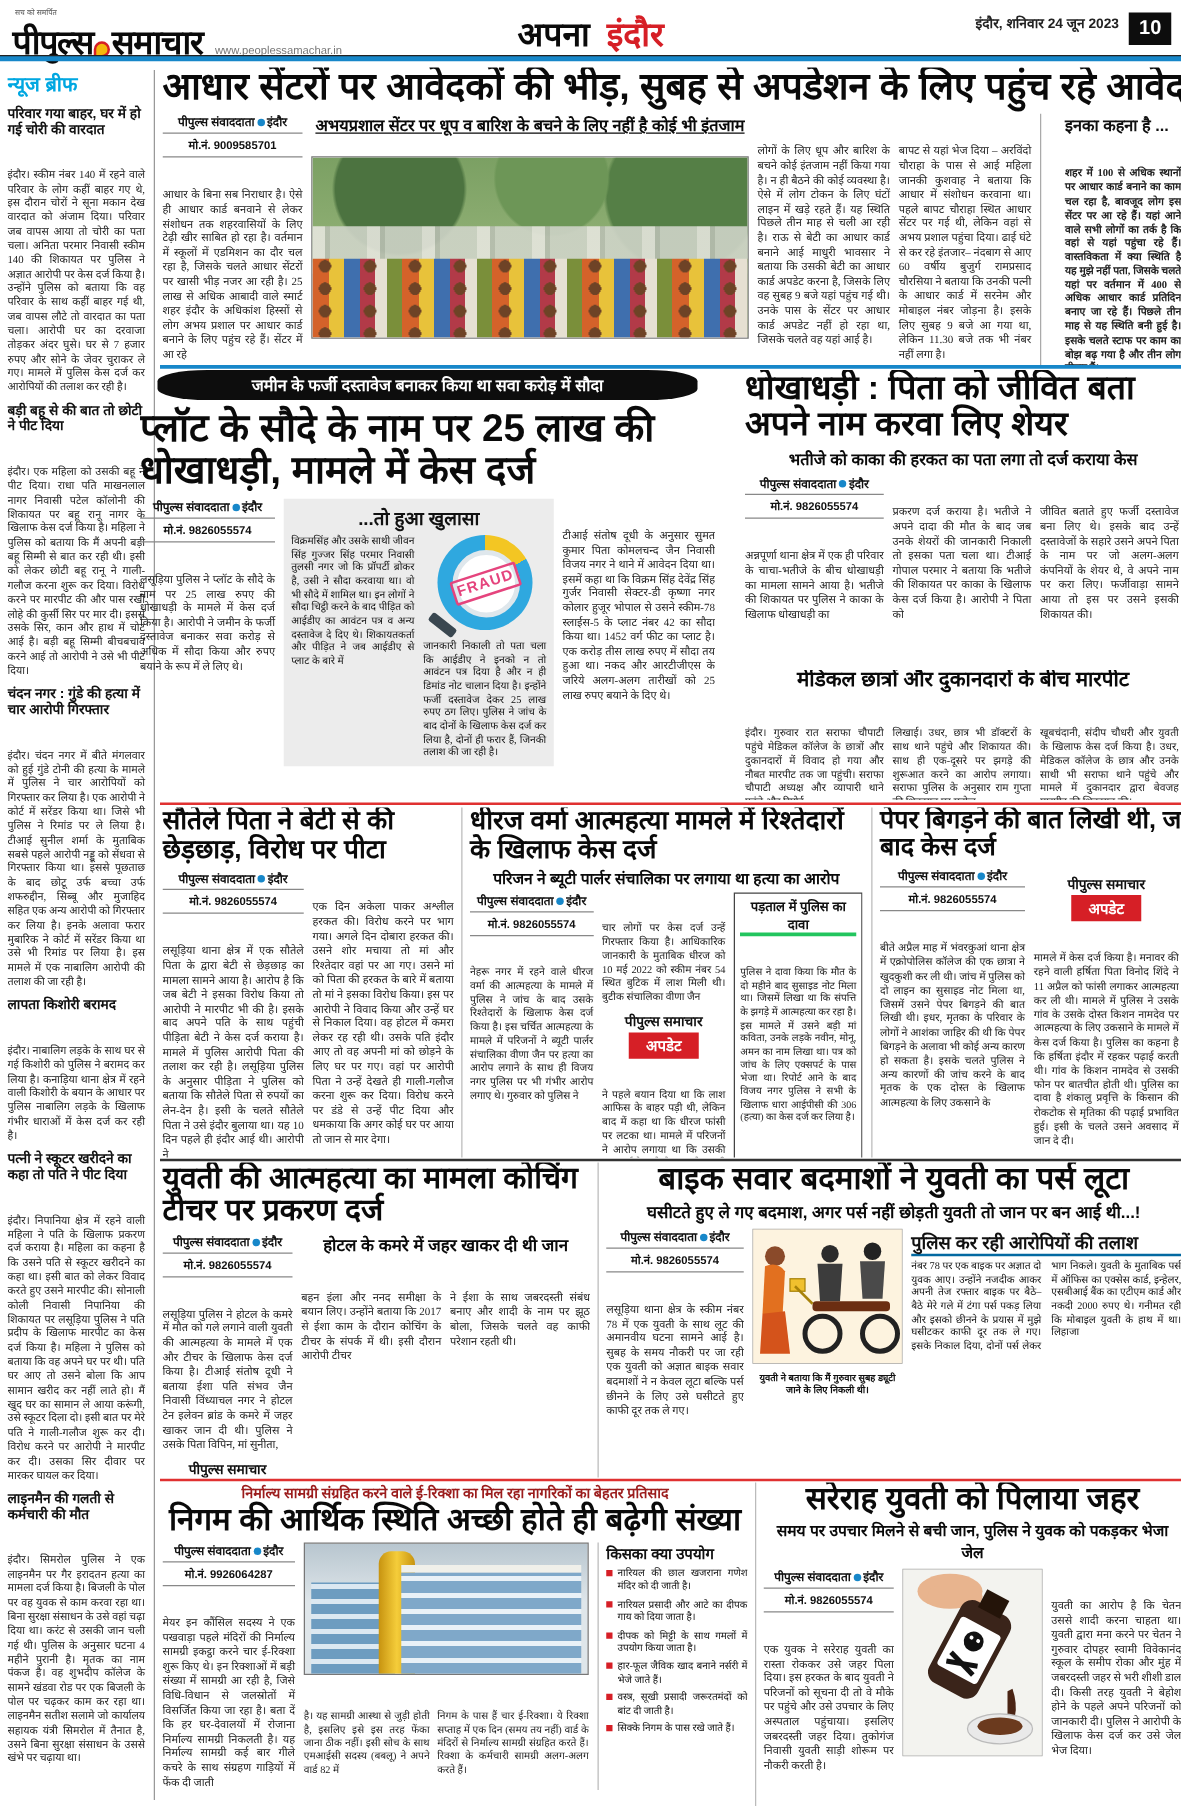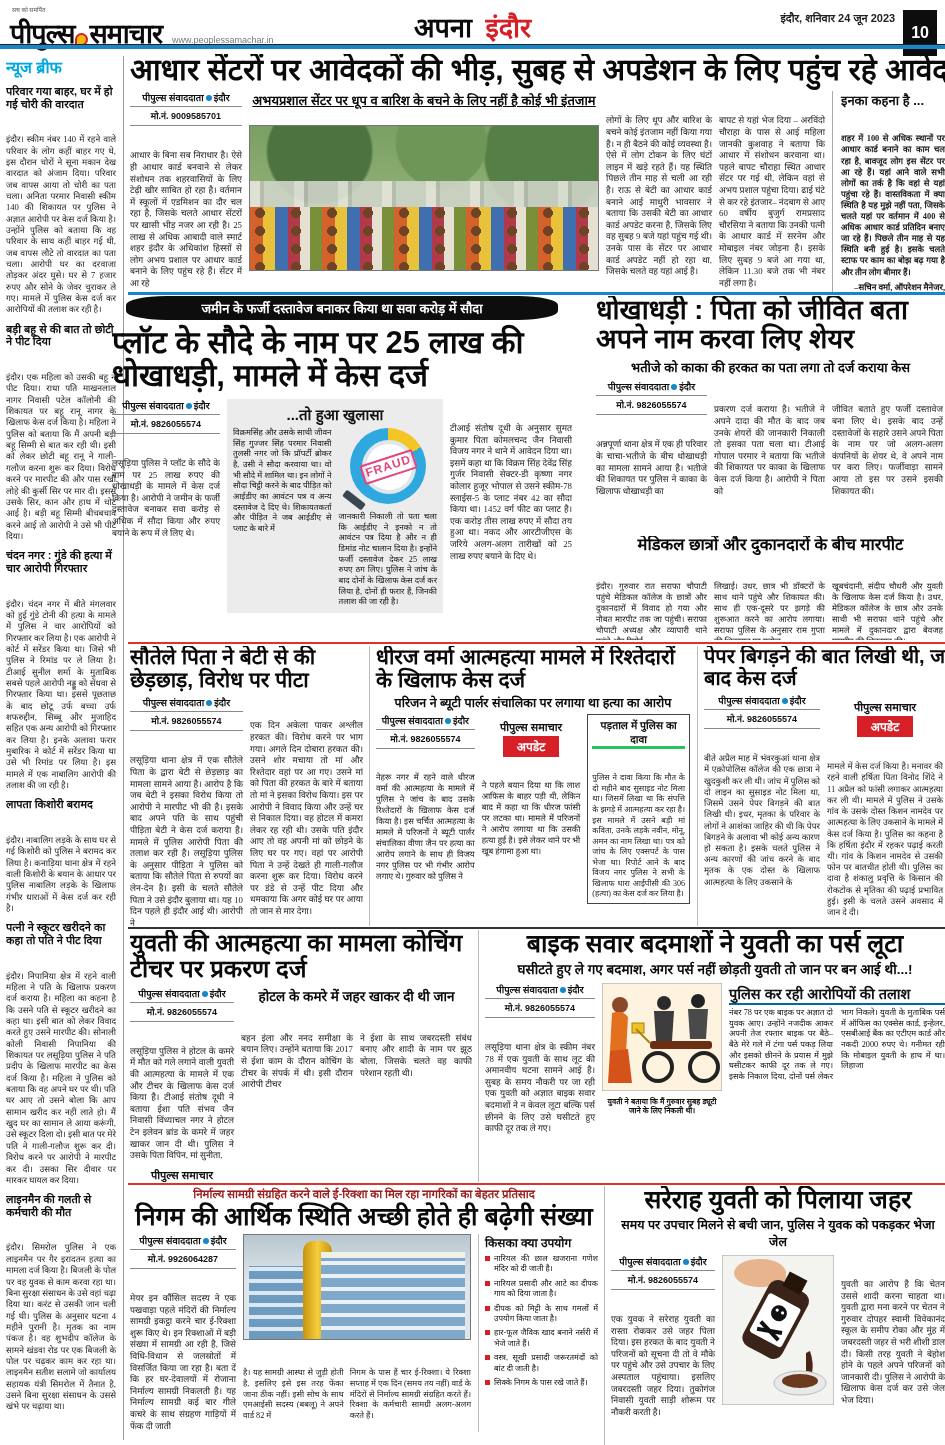--- a/index.html
+++ b/index.html
@@ -11,21 +11,21 @@
   .masthead { position:absolute; left:0; top:0; width:945px; height:44px; }
   .logo { position:absolute; left:10px; top:6px; }
   .logo-text { font-family:"Liberation Sans",sans-serif; font-weight:bold; font-size:27px; color:#0a0a0a; letter-spacing:-1px; }
   .logo-icon { display:inline-block; width:13px; height:13px; border-radius:50% 50% 50% 0; background:#f5b80c; border:2px solid #d61f26; vertical-align:middle; margin:0 1px; }
   .tagline { display:block; font-size:6px; color:#555; font-family:"Liberation Sans",sans-serif; margin-left:2px; }
   .website { font-family:"Liberation Sans",sans-serif; font-size:9px; color:#777; margin-left:6px; }
   .edition { position:absolute; left:0; right:0; top:8px; text-align:center; font-family:"Liberation Sans",sans-serif; font-weight:bold; font-size:27px; }
   .ed-prefix { color:#0a0a0a; } .ed-city { color:#d61f26; margin-left:6px; }
   .dateline-wrap { position:absolute; right:8px; top:10px; }
   .dateline { font-family:"Liberation Sans",sans-serif; font-weight:bold; font-size:11px; color:#222; vertical-align:top; margin-right:8px; }
-  .pageno { display:inline-block; background:#0d0d0d; color:#fff; font-family:"Liberation Sans",sans-serif; font-weight:bold; font-size:16px; padding:14px 8px; }
+  .pageno { display:inline-block; background:#0d0d0d; color:#fff; font-family:"Liberation Sans",sans-serif; font-weight:bold; font-size:16px; padding:4px 8px; }
   .blue-rule { position:absolute; left:0; top:44px; width:945px; height:5px; background:#1787c9; border-top:1px solid #222; }
 
   
   .sec { position:absolute; overflow:hidden; }
   .hl { font-family:"Liberation Sans",sans-serif; font-weight:bold; color:#0a0a0a; line-height:1.08; }
   .sub { font-family:"Liberation Sans",sans-serif; font-weight:bold; color:#0a0a0a; text-align:center; }
   .bt { font-size:8.8px; line-height:1.32; text-align:justify; color:#1c1c1c;margin-top:24px; }
   .cols { display:flex; gap:7px; }
   .by { font-family:"Liberation Sans",sans-serif; font-weight:bold; font-size:9.5px; text-align:center; border-bottom:1px solid #888; padding-bottom:2px; }
   .by .dot { display:inline-block; width:6px; height:6px; border-radius:50%; background:#1787c9; margin:0 2px; }
@@ -52,21 +52,21 @@
   .crowd .trees { position:absolute; inset:0 0 42% 0; background:
      radial-gradient(circle at 20% 30%, #4c7340 0 18%, transparent 19%),
      radial-gradient(circle at 55% 20%, #6d9657 0 22%, transparent 23%),
      radial-gradient(circle at 85% 35%, #557f46 0 20%, transparent 21%),
      linear-gradient(#7ba063,#93b277); }
   .crowd .pillars { position:absolute; left:0; right:0; top:38%; height:26%; background:
      repeating-linear-gradient(90deg,#e6e6de 0 10px,#b9bfb2 10px 14px, #cfd4c8 14px 44px); opacity:.9; }
   .crowd .people { position:absolute; left:0; right:0; bottom:0; height:44%; background:
      radial-gradient(circle 5px at 10px 6px,#6e4326 98%,transparent),
      repeating-linear-gradient(90deg,#d4622a 0 13px,#e8c23a 13px 25px,#3f6fae 25px 38px,#b23a48 38px 50px,#e6e0d2 50px 60px,#7a8f3a 60px 72px); background-size:36px 18px,100% 100%; }
-  .a-quote { flex:1; border-left:1px solid #aaa; padding-left:8px; }
+  .a-quote { flex:1; border-left:1px solid #aaa; padding-left:19px; }
   .a-quote-title { font-family:"Liberation Sans",sans-serif; font-weight:bold; font-size:13px; margin-bottom:3px; }
   .a-quote .bt { font-size:8.4px; font-weight:bold; color:#222; }
   .a-attr { font-size:8.4px; font-weight:bold; text-align:right; margin-top:3px; }
 
   
   .art-plot { left:112px; top:296px; width:460px; height:344px; }
   .banner { width:94%; margin:0 auto; background:#0d0d0d; color:#fff; font-family:"Liberation Sans",sans-serif; font-weight:bold; font-size:13px; text-align:center; padding:3px 0; border-radius:40px/9px; }
   .art-plot .hl { font-size:31px; margin-top:6px; }
   .p-row { display:flex; gap:7px; margin-top:6px; }
   .p-left { width:108px; } .p-right { width:122px; }
@@ -320,20 +320,21 @@
   <section class="sec art-dheeraj">
     <h1 class="hl">धीरज वर्मा आत्महत्या मामले में रिश्तेदारों के खिलाफ केस दर्ज</h1>
     <div class="sub">परिजन ने ब्यूटी पार्लर संचालिका पर लगाया था हत्या का आरोप</div>
     <div class="cols">
       <div class="d-col">
         <div class="by"><span>पीपुल्स संवाददाता</span><span class="dot"></span><span>इंदौर</span></div>
         <div class="phone">मो.नं. 9826055574</div>
         <p class="bt">नेहरू नगर में रहने वाले धीरज वर्मा की आत्महत्या के मामले में पुलिस ने जांच के बाद उसके रिश्तेदारों के खिलाफ केस दर्ज किया है। इस चर्चित आत्महत्या के मामले में परिजनों ने ब्यूटी पार्लर संचालिका वीणा जैन पर हत्या का आरोप लगाने के साथ ही विजय नगर पुलिस पर भी गंभीर आरोप लगाए थे। गुरुवार को पुलिस ने</p>
       </div>
       <div class="d-col">
+        <p class="bt">चार लोगों पर केस दर्ज उन्हें गिरफ्तार किया है। आधिकारिक जानकारी के मुताबिक धीरज को 10 मई 2022 को स्कीम नंबर 54 स्थित बुटिक में लाश मिली थी। बुटीक संचालिका वीणा जैन</p>
         <div class="badge">
           <div class="badge-brand">पीपुल्स समाचार</div>
           <div class="badge-label">अपडेट</div>
         </div>
         <p class="bt">ने पहले बयान दिया था कि लाश आफिस के बाहर पड़ी थी, लेकिन बाद में कहा था कि धीरज फांसी पर लटका था। मामले में परिजनों ने आरोप लगाया था कि उसकी हत्या हुई है। इसे लेकर थाने पर भी खूब हंगामा हुआ था।</p>
       </div>
       <div class="claim-box">
         <div class="claim-title">पड़ताल में पुलिस का दावा</div>
         <p class="bt">पुलिस ने दावा किया कि मौत के दो महीने बाद सुसाइड नोट मिला था। जिसमें लिखा था कि संपत्ति के झगड़े में आत्महत्या कर रहा है। इस मामले में उसने बड़ी मां कविता, उनके लड़के नवीन, मोनू, अमन का नाम लिखा था। पत्र को जांच के लिए एक्सपर्ट के पास भेजा था। रिपोर्ट आने के बाद विजय नगर पुलिस ने सभी के खिलाफ धारा आईपीसी की 306 (हत्या) का केस दर्ज कर लिया है।</p>
       </div>

